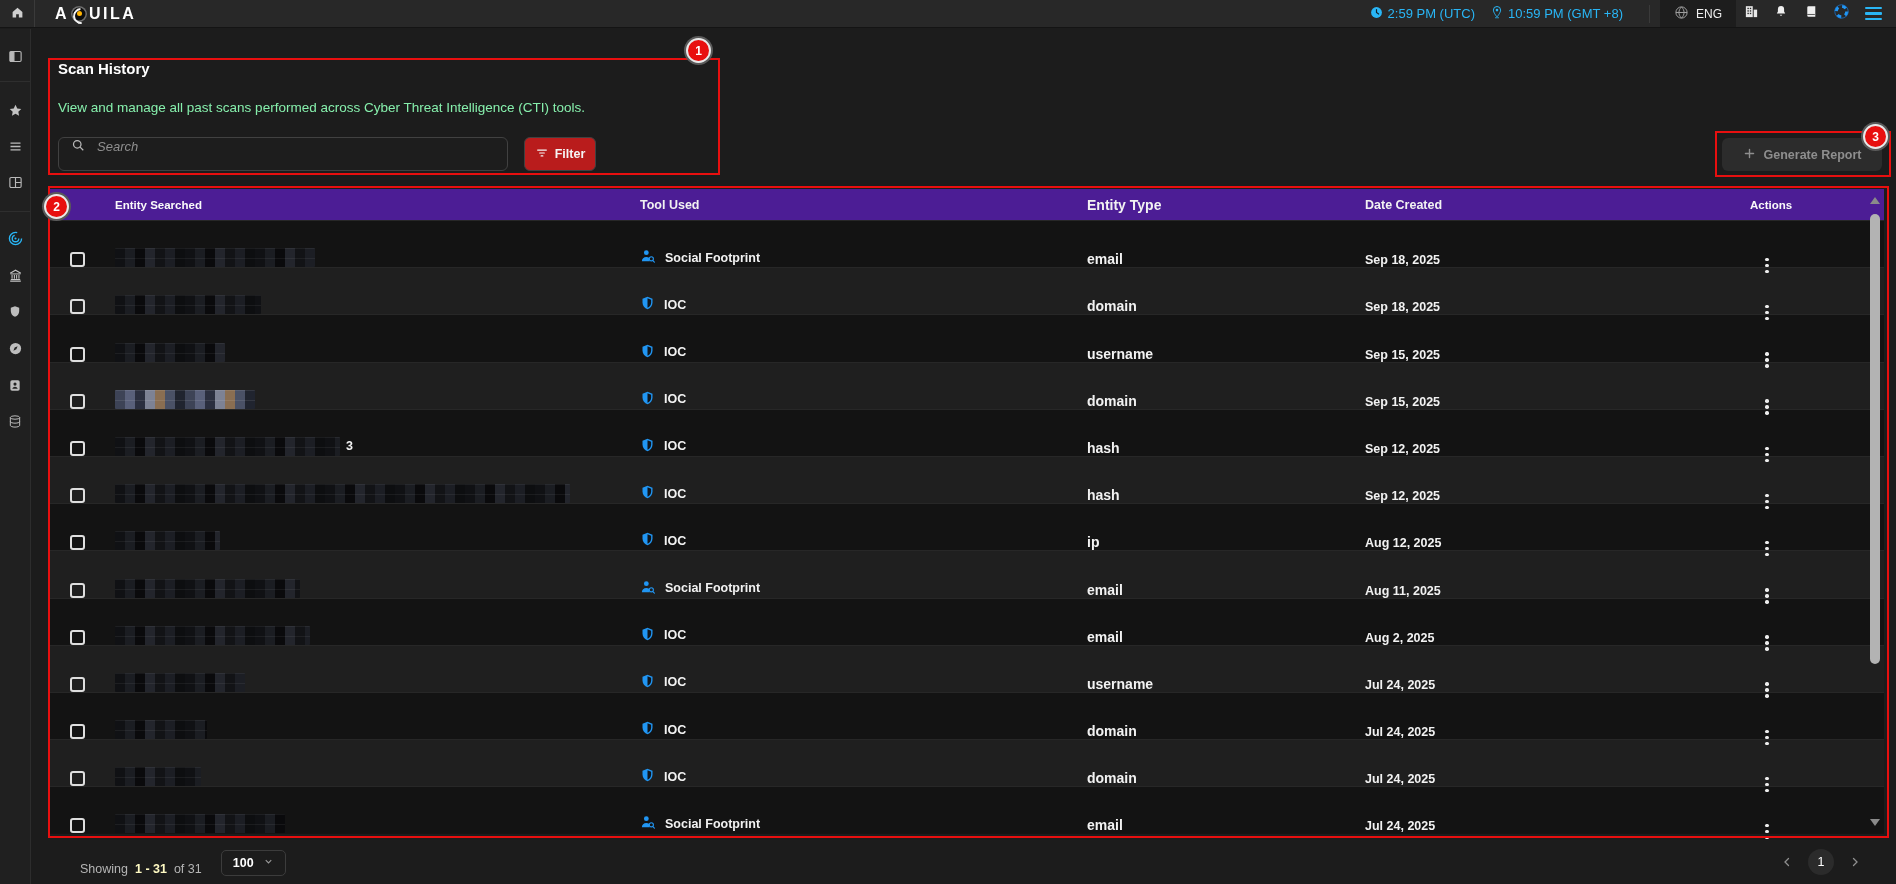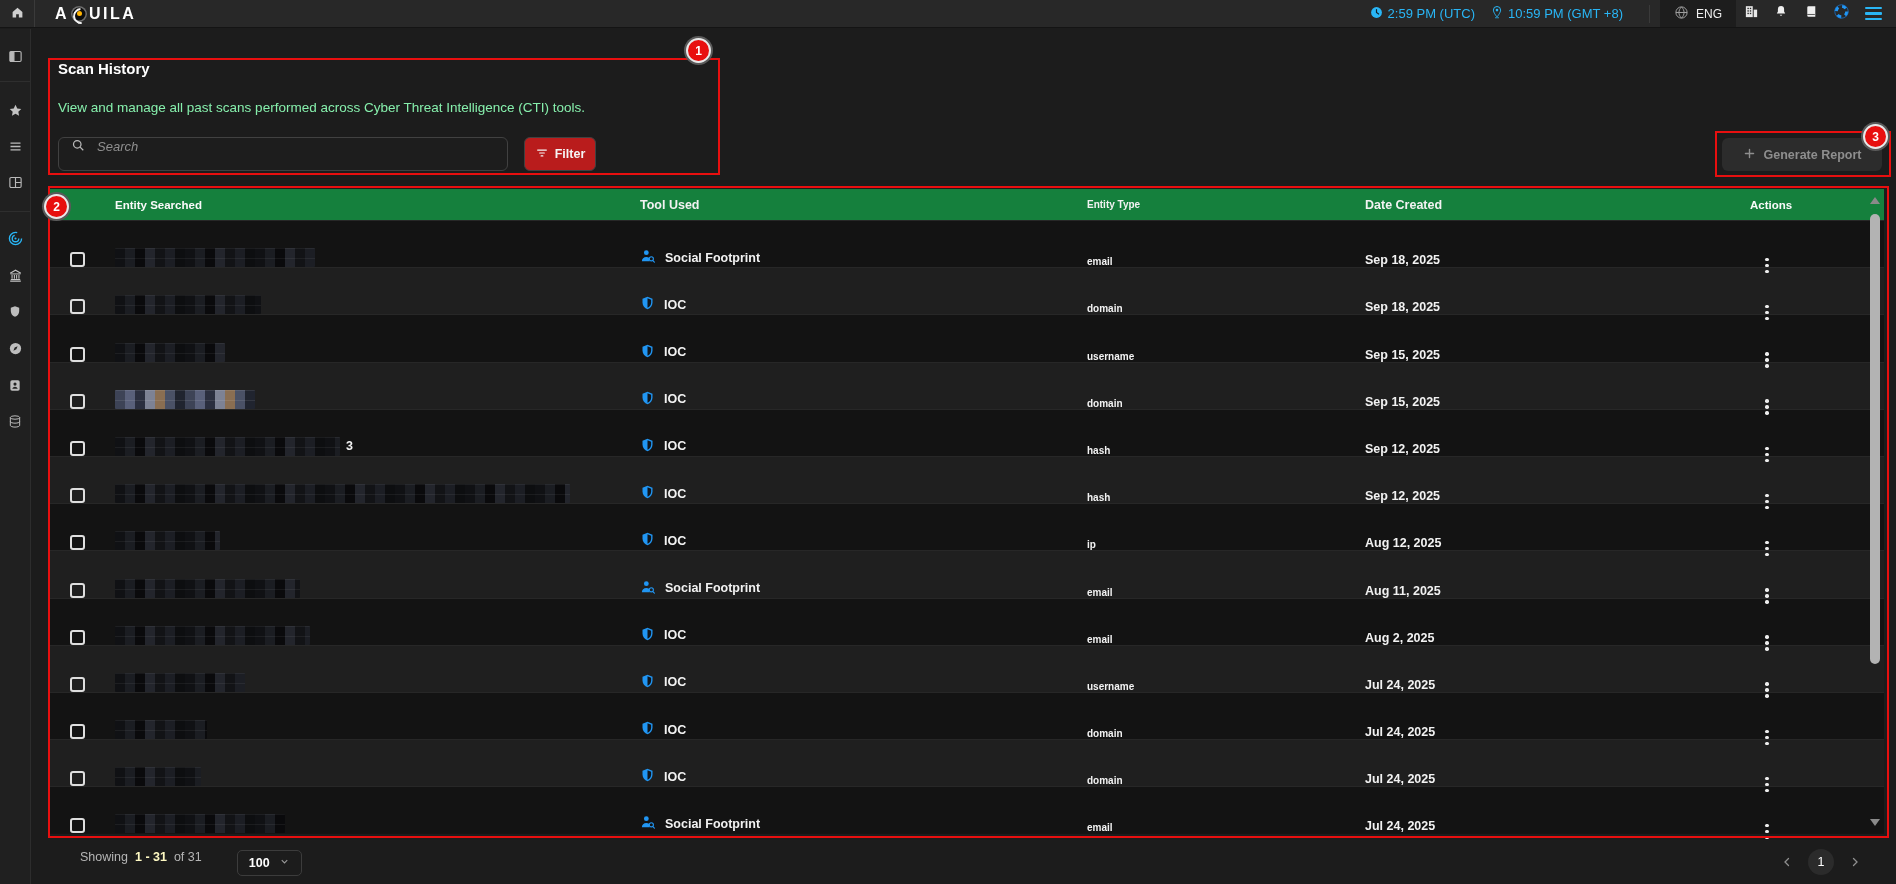--- a/index.html
+++ b/index.html
@@ -30,51 +30,51 @@
   .page-title{position:absolute;left:58px;top:60px;font-size:15px;font-weight:bold;color:#fff}
   .page-sub{position:absolute;left:58px;top:100px;font-size:13.5px;color:#86efac}
   .searchbar{position:absolute;left:58px;top:137px;width:450px;height:34px;border:1px solid #414141;border-radius:6px;background:#1d1d1d;display:flex;align-items:flex-start;gap:9px;padding:0 12px}
   .searchbar input{flex:1;background:transparent;border:none;outline:none;color:#dcdcdc;font-style:italic;font-size:13px;font-family:"Liberation Sans",sans-serif}
   .searchbar input::placeholder{color:#8f8f8f}
   .filterbtn{position:absolute;left:524px;top:137px;width:72px;height:34px;border:1px solid #414141;border-radius:6px;background:#b91c1c;display:flex;align-items:center;justify-content:center;gap:6px;font-size:12.5px;font-weight:bold;color:#f5f5f5;cursor:pointer}
   .genbtn{position:absolute;left:1722px;top:138px;width:160px;height:33px;background:#2c2c2c;border-radius:6px;display:flex;align-items:center;justify-content:center;gap:8px;color:#8e8e8e;font-weight:bold;font-size:12.5px;cursor:pointer}
 
   
   .tablewrap{position:absolute;left:50px;top:189px;width:1834px;height:645px;background:#141414}
-  .thead{height:31px;display:flex;align-items:center;background:#15803d;font-size:11.5px;font-weight:bold;color:#fafafa}
+  .thead{height:31px;display:flex;align-items:center;background:#4c1d95;font-size:11.5px;font-weight:bold;color:#fafafa}
   .trow{height:47.2px;display:flex;align-items:flex-end;border-top:1px solid #272727;cursor:pointer}
   .r-odd{background:#131313}
   .r-even{background:#1f1f1f}
   .c-cb{flex:0 0 65px;display:flex;align-items:center;padding-left:20px}
   .c-entity{flex:0 0 525px;display:flex;align-items:center;gap:6px}
   .c-tool{flex:0 0 447px;display:flex;align-items:center;gap:9px;font-weight:bold;font-size:12.5px;color:#f2f2f2}
-  .c-type{flex:0 0 278px;font-weight:bold;font-size:10px;color:#f2f2f2}
+  .c-type{flex:0 0 278px;font-weight:bold;font-size:14px;color:#f2f2f2}
   .c-date{flex:0 0 385px;font-weight:bold;font-size:12.5px;color:#f2f2f2}
   .c-act{flex:0 0 34px;display:flex;align-items:center;justify-content:center}
   .cb{width:15px;height:15px;border:2px solid #dedede;border-radius:3px;background:transparent;cursor:pointer}
   .kebab{width:3.4px;height:3.4px;border-radius:50%;background:#ededed;box-shadow:0 6px 0 #ededed,0 -6px 0 #ededed;cursor:pointer}
   .redact{height:19px;border-radius:1px;
     background:
       repeating-linear-gradient(180deg, rgba(255,255,255,.06) 0 1px, transparent 1px 10px),
       repeating-linear-gradient(90deg,#101114 0 10px,#1b1d22 10px 20px,#0a0a0c 20px 30px,#23252c 30px 40px,#121316 40px 50px,#1c1e24 50px 60px,#0d0e10 60px 70px)}
   .redact.light{background:
       repeating-linear-gradient(180deg, rgba(255,255,255,.09) 0 1px, transparent 1px 10px),
       repeating-linear-gradient(90deg,#3d4356 0 10px,#59607a 10px 20px,#2b2f3f 20px 30px,#7d8294 30px 40px,#8a6e52 40px 50px,#4a5166 50px 60px,#20242f 60px 70px)}
   .suffix{font-weight:bold;font-size:12.5px;color:#f2f2f2}
 
   
   .vscroll{position:absolute;top:4px;bottom:4px;right:2px;width:14px;display:flex;flex-direction:column;align-items:center;cursor:pointer}
   .vs-up{width:0;height:0;border-left:5px solid transparent;border-right:5px solid transparent;border-bottom:7px solid #8a8a8a;margin-top:4px}
   .vs-down{width:0;height:0;border-left:5px solid transparent;border-right:5px solid transparent;border-top:7px solid #8a8a8a;position:absolute;bottom:4px}
   .vs-thumb{width:10px;height:450px;background:#b3b3b3;border-radius:6px;margin-top:10px}
 
   
-  .footer{position:absolute;left:80px;top:850px;display:flex;align-items:flex-start;gap:7px;font-size:12.5px;color:#b5b5b5}
+  .footer{position:absolute;left:80px;top:850px;display:flex;align-items:flex-end;gap:7px;font-size:12.5px;color:#b5b5b5}
   .footer b{color:#fef9c3}
-  .pagesel{display:flex;align-items:center;gap:9px;border:1px solid #3c3c3c;border-radius:5px;padding:5px 11px;font-weight:bold;color:#fff;font-size:12.5px;margin-left:28px;cursor:pointer}
+  .pagesel{display:flex;align-items:center;gap:9px;border:1px solid #3c3c3c;border-radius:5px;padding:5px 11px;font-weight:bold;color:#fff;font-size:12.5px;margin-left:12px;cursor:pointer}
   .pager{position:absolute;right:32px;top:849px;display:flex;align-items:center;gap:12px}
   .pgbtn{display:flex;align-items:center;justify-content:center;width:18px;height:26px;cursor:pointer}
   .pgnum{width:26px;height:26px;border-radius:50%;background:#2b2b2b;display:flex;align-items:center;justify-content:center;font-size:12.5px;color:#fff;cursor:pointer}
 
   
   .abox{position:absolute;border:2px solid #e80f0f;z-index:8;pointer-events:none}
   .acircle{position:absolute;width:25px;height:25px;border-radius:50%;background:#e80f0f;color:#fff;font-weight:bold;font-size:12px;display:flex;align-items:center;justify-content:center;z-index:9;border:2px solid #e9e9e9;box-shadow:0 0 0 2px #5a5a5a;pointer-events:none}
 </style>
 </head>
 <body>

